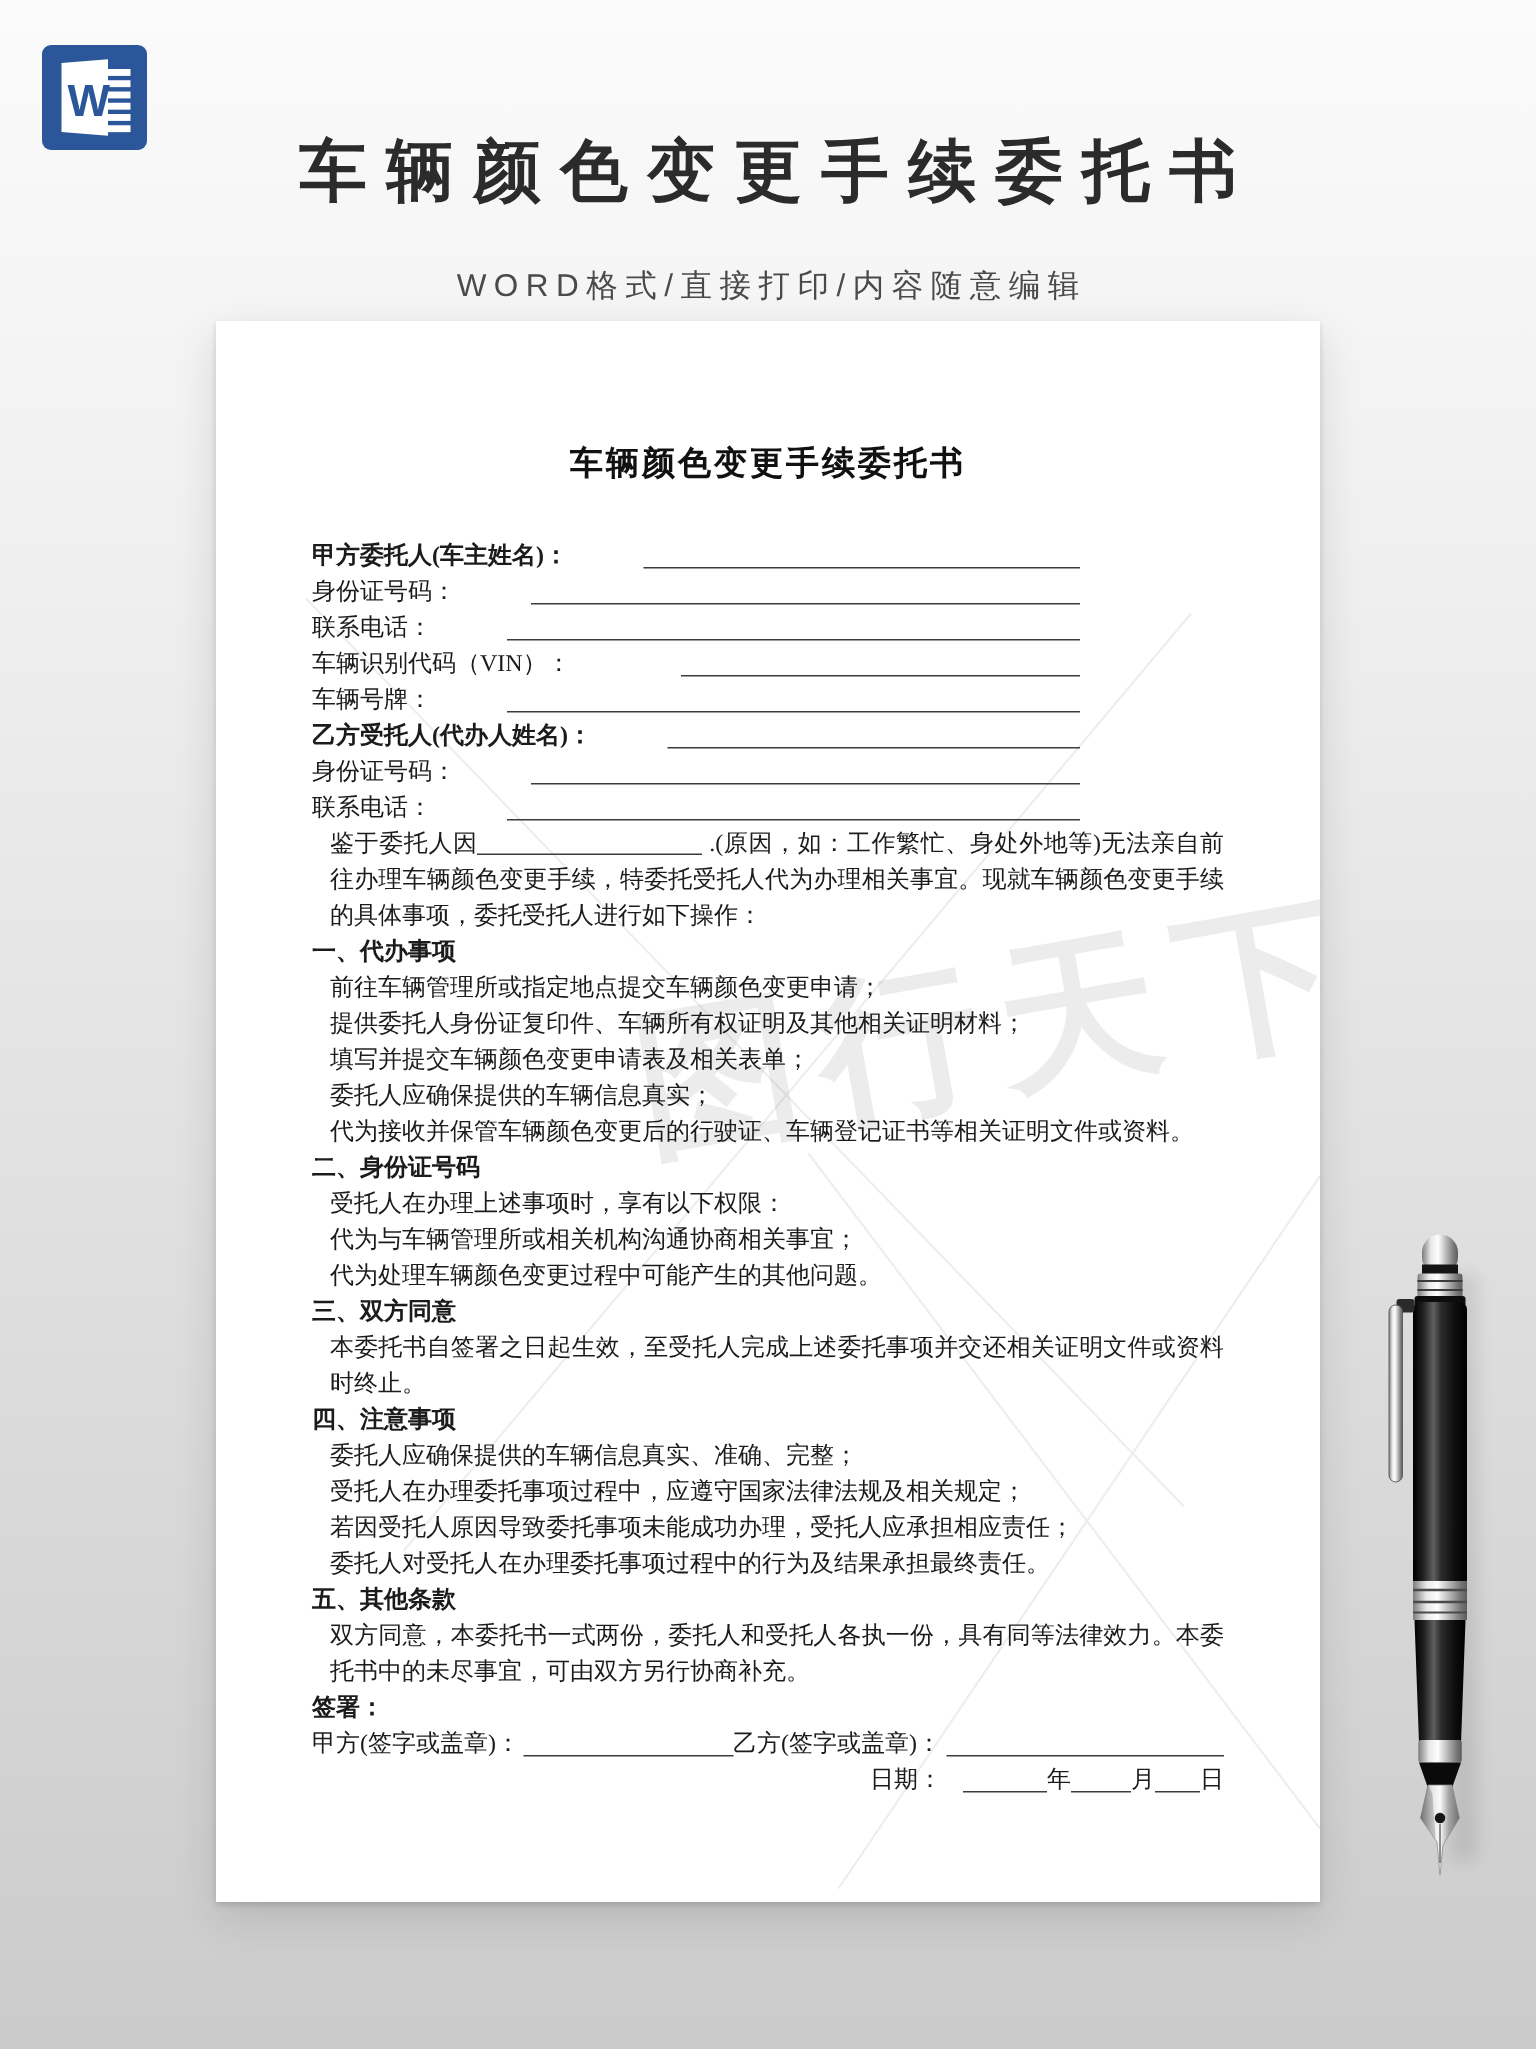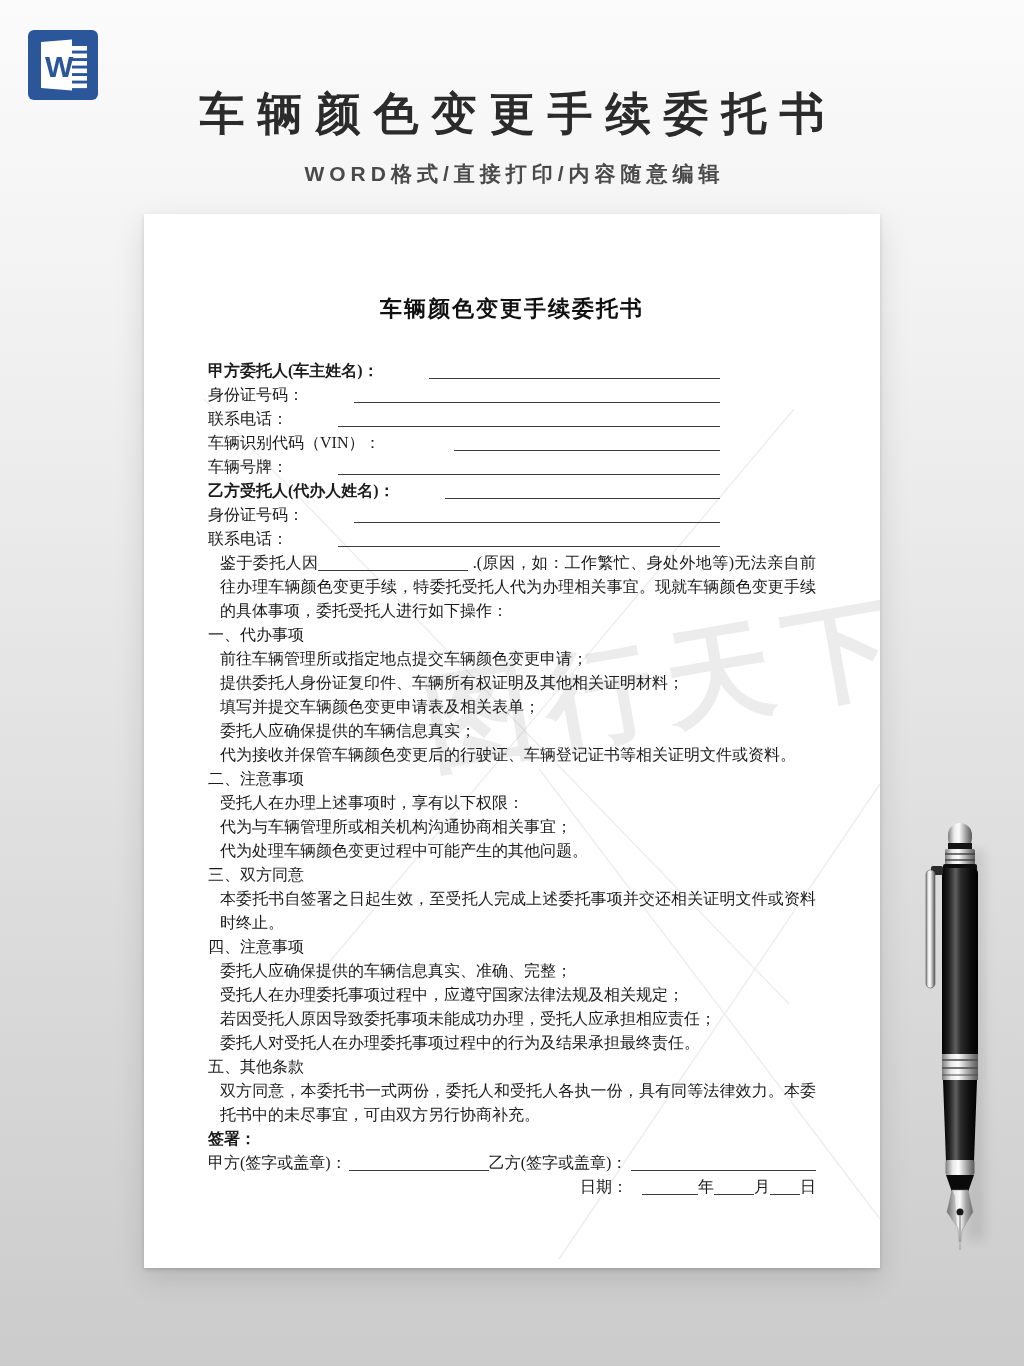--- a/index.html
+++ b/index.html
@@ -12,22 +12,22 @@
   }
 
   
   .word-icon { position:absolute; left:28px; top:30px; width:70px; height:70px; }
   .page-title {
     position:absolute; top:84px; left:0; width:100%;
     text-align:center; font-size:45px; font-weight:bold; color:#2b2b2b;
     letter-spacing:13px; padding-left:13px; white-space:nowrap;
   }
   .page-subtitle {
-    position:absolute; top:160px; left:0; width:100%;
-    text-align:center; font-size:21px; font-weight:700; color:#4a4a4a;
+    position:absolute; top:176px; left:0; width:100%;
+    text-align:center; font-size:21px; font-weight:400; color:#4a4a4a;
     letter-spacing:5px; padding-left:5px; white-space:nowrap;
   }
 
   
   .paper {
     position:absolute; left:144px; top:214px; width:736px; height:1054px;
     background:#ffffff; overflow:hidden;
     box-shadow:0 2px 4px rgba(0,0,0,.14), 0 10px 28px rgba(0,0,0,.12);
   }
   .wm-lines { position:absolute; left:0; top:0; width:736px; height:1054px; pointer-events:none; }
@@ -57,21 +57,21 @@
     border-bottom:1px solid #3c3c3c; margin:0 96px 4px 6px;
   }
   .frow.gap .fline { margin-left:30px; }
 
   
   .para { text-align:justify;margin-left:12px; }
   .blank {
     display:inline-block; width:150px; height:1em;
     border-bottom:1px solid #3c3c3c; vertical-align:-3px;
   }
-  .sec-h { font-weight:normal; }
+  .sec-h { font-weight:bold; }
 
   
   .sig-heading { font-weight:bold; height:24px; }
   .sig-row { display:flex; height:24px; }
   .sig-row .lbl { white-space:nowrap; }
   .sline-a { width:140px; border-bottom:1px solid #3c3c3c; height:1px; align-self:flex-end; margin:0 0 4px 2px; }
   .sline-b { flex:1; border-bottom:1px solid #3c3c3c; height:1px; align-self:flex-end; margin:0 0 4px 4px; }
   .date-row { display:flex; justify-content:flex-end; height:24px; }
   .date-row .lbl { white-space:nowrap; margin-right:14px; }
   .dblank { border-bottom:1px solid #3c3c3c; height:1px; align-self:flex-end; margin-bottom:4px; }
@@ -154,21 +154,21 @@
 
       <p class="para"><span>鉴于委托人因</span><span class="blank"></span><span> .(原因，如：工作繁忙、身处外地等)无法亲自前往办理车辆颜色变更手续，特委托受托人代为办理相关事宜。现就车辆颜色变更手续的具体事项，委托受托人进行如下操作：</span></p>
 
       <p class="sec-h">一、代办事项</p>
       <p class="para">前往车辆管理所或指定地点提交车辆颜色变更申请；</p>
       <p class="para">提供委托人身份证复印件、车辆所有权证明及其他相关证明材料；</p>
       <p class="para">填写并提交车辆颜色变更申请表及相关表单；</p>
       <p class="para">委托人应确保提供的车辆信息真实；</p>
       <p class="para">代为接收并保管车辆颜色变更后的行驶证、车辆登记证书等相关证明文件或资料。</p>
 
-      <p class="sec-h">二、注意事项</p>
+      <p class="sec-h">二、身份证号码</p>
       <p class="para">受托人在办理上述事项时，享有以下权限：</p>
       <p class="para">代为与车辆管理所或相关机构沟通协商相关事宜；</p>
       <p class="para">代为处理车辆颜色变更过程中可能产生的其他问题。</p>
 
       <p class="sec-h">三、双方同意</p>
       <p class="para">本委托书自签署之日起生效，至受托人完成上述委托事项并交还相关证明文件或资料时终止。</p>
 
       <p class="sec-h">四、注意事项</p>
       <p class="para">委托人应确保提供的车辆信息真实、准确、完整；</p>
       <p class="para">受托人在办理委托事项过程中，应遵守国家法律法规及相关规定；</p>

